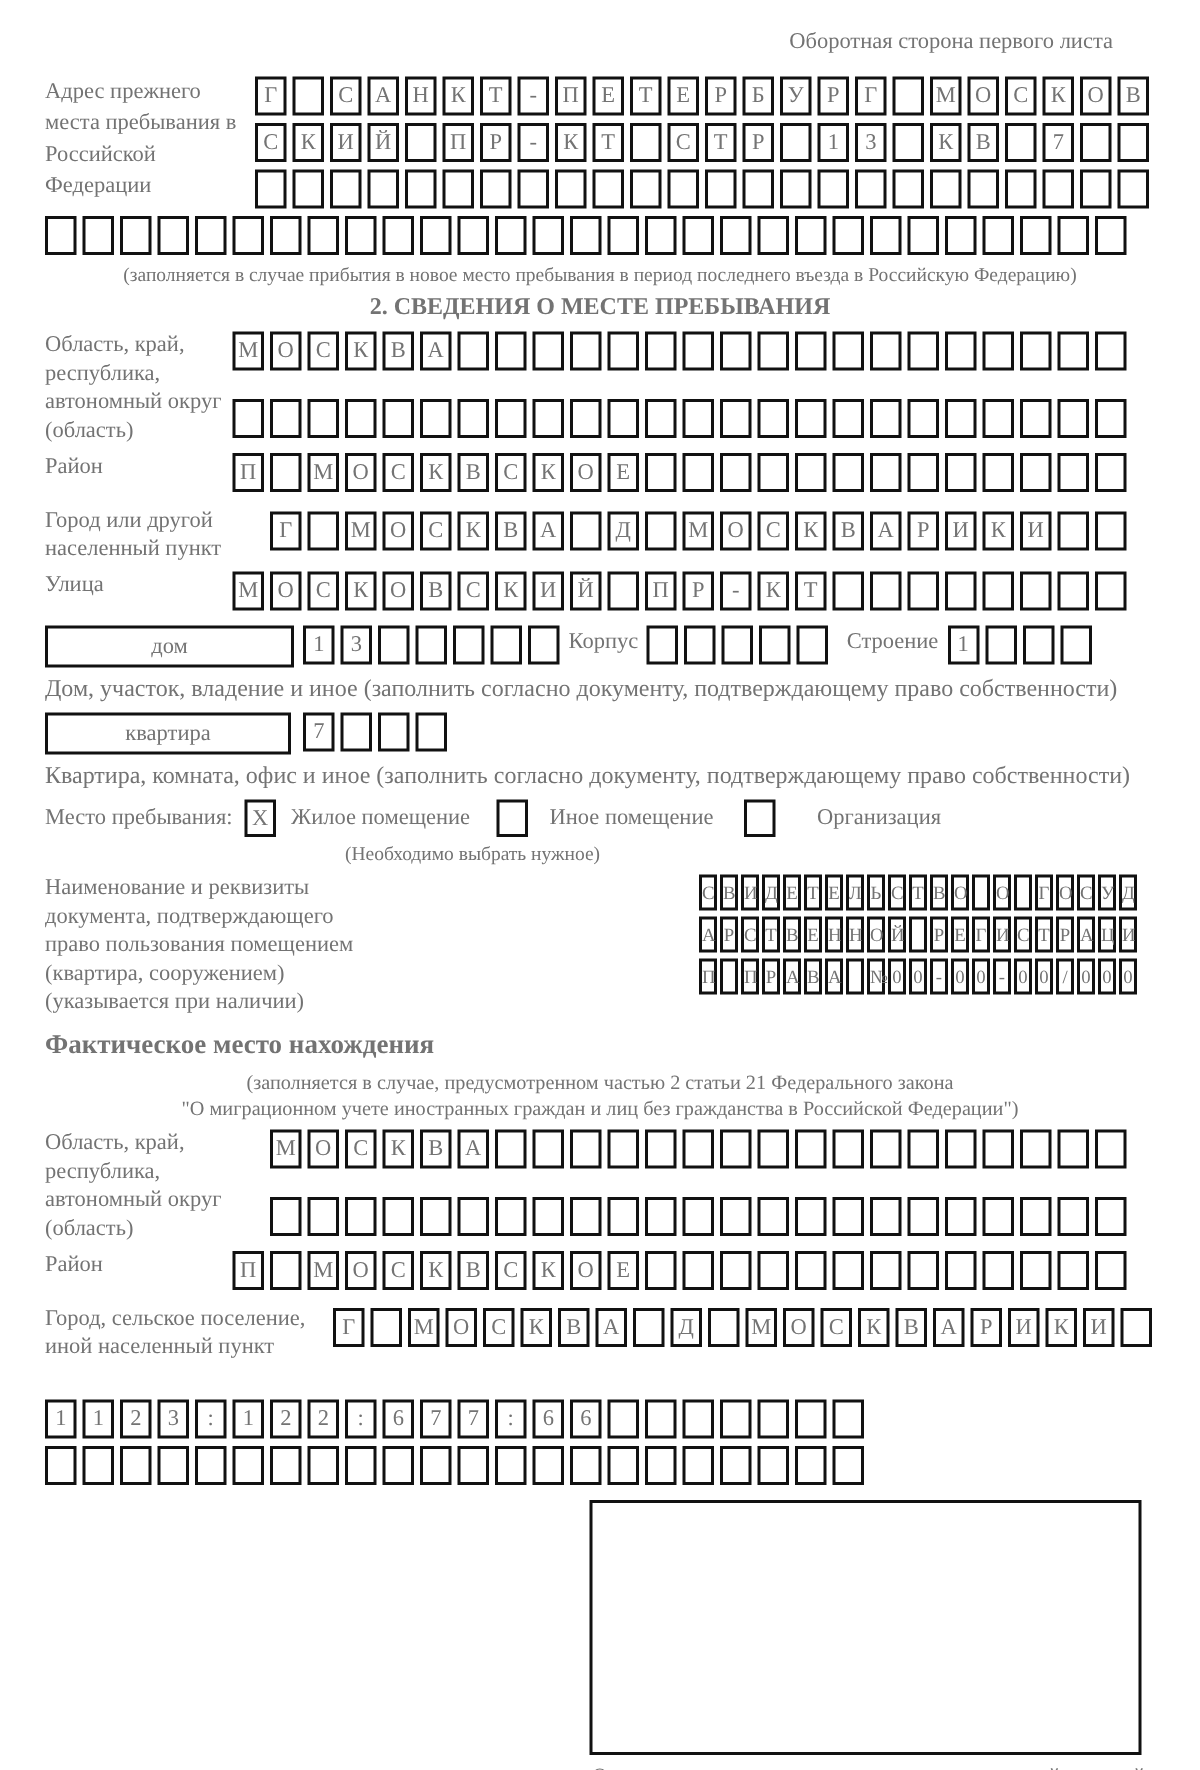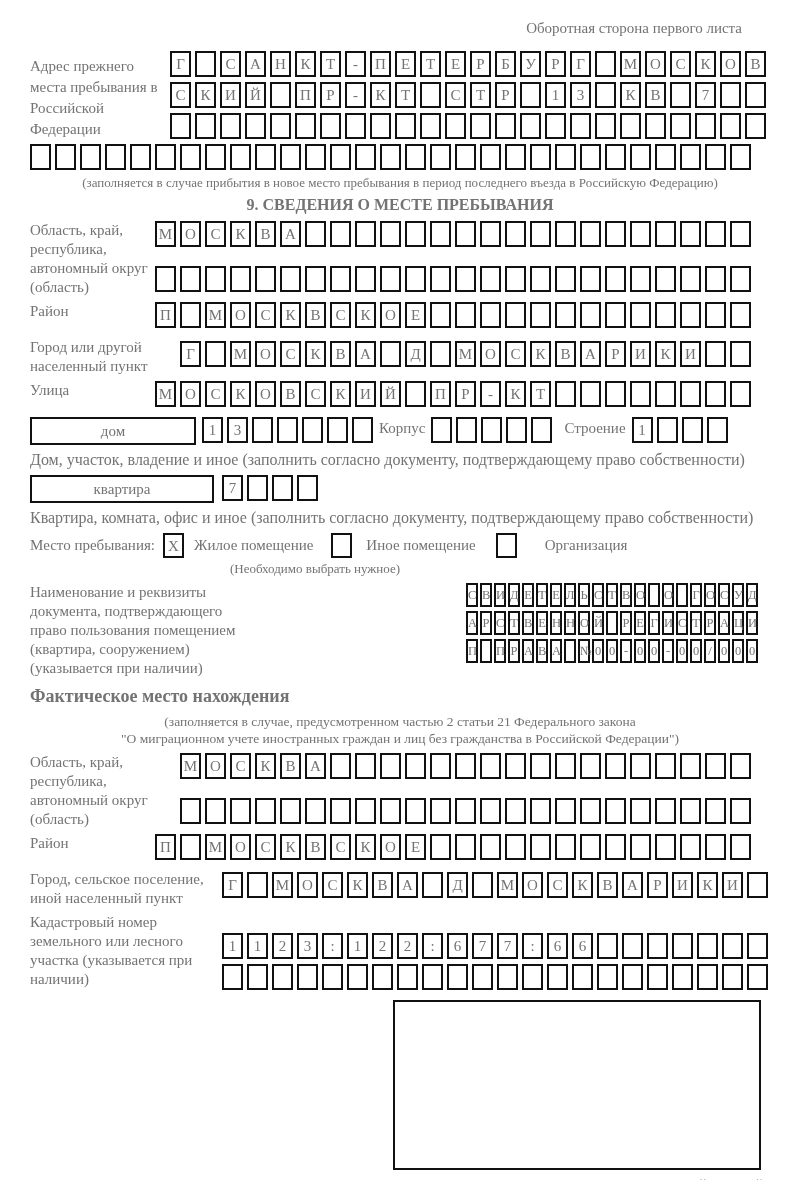--- a/index.html
+++ b/index.html
@@ -11,21 +11,21 @@
   .page-note{text-align:right;padding-right:28px;font-size:15px;}
   .lbl{font-size:15px;line-height:19px;}
   .boxrow{white-space:nowrap;height:26px;margin-bottom:5px;}
   .boxrow .cbox{
     display:inline-block;width:21px;height:26px;line-height:23px;
     border:2px solid #111;margin-right:4px;text-align:center;
     font-size:15px;box-sizing:border-box;vertical-align:top;background:#fff;
   }
   .boxrow.small{height:24px;margin-bottom:4px;}
   .boxrow.small .cbox{width:12px;height:24px;line-height:21px;font-size:12.5px;margin-right:2px;}
-  .blockA{display:flex;margin-top:14px;align-items:center;}
+  .blockA{display:flex;margin-top:14px;}
   .blockA .lbl{width:148px;line-height:21px;}
   .note-center{text-align:center;font-size:13px;margin-top:2px;}
   .section-title{text-align:center;font-size:16px;font-weight:bold;margin:5px 0 7px 0;}
   .frow{display:flex;margin-bottom:5px;}
   .frow .lbl{width:125px;flex-shrink:0;}
   .frow .lbl.w150{width:150px;}
   .frow .lbl.w192{width:192px;}
   .gap14{height:14px;}
   .houseline{display:flex;align-items:flex-start;margin-bottom:3px;font-size:15px;}
   .labelbox{
@@ -60,21 +60,21 @@
     <div class="lbl">Адрес прежнего места пребывания в Российской Федерации</div>
     <div>
       <div class="boxrow"><span class="cbox">Г</span><span class="cbox"></span><span class="cbox">С</span><span class="cbox">А</span><span class="cbox">Н</span><span class="cbox">К</span><span class="cbox">Т</span><span class="cbox">-</span><span class="cbox">П</span><span class="cbox">Е</span><span class="cbox">Т</span><span class="cbox">Е</span><span class="cbox">Р</span><span class="cbox">Б</span><span class="cbox">У</span><span class="cbox">Р</span><span class="cbox">Г</span><span class="cbox"></span><span class="cbox">М</span><span class="cbox">О</span><span class="cbox">С</span><span class="cbox">К</span><span class="cbox">О</span><span class="cbox">В</span></div>
       <div class="boxrow"><span class="cbox">С</span><span class="cbox">К</span><span class="cbox">И</span><span class="cbox">Й</span><span class="cbox"></span><span class="cbox">П</span><span class="cbox">Р</span><span class="cbox">-</span><span class="cbox">К</span><span class="cbox">Т</span><span class="cbox"></span><span class="cbox">С</span><span class="cbox">Т</span><span class="cbox">Р</span><span class="cbox"></span><span class="cbox">1</span><span class="cbox">3</span><span class="cbox"></span><span class="cbox">К</span><span class="cbox">В</span><span class="cbox"></span><span class="cbox">7</span><span class="cbox"></span><span class="cbox"></span></div>
       <div class="boxrow"><span class="cbox"></span><span class="cbox"></span><span class="cbox"></span><span class="cbox"></span><span class="cbox"></span><span class="cbox"></span><span class="cbox"></span><span class="cbox"></span><span class="cbox"></span><span class="cbox"></span><span class="cbox"></span><span class="cbox"></span><span class="cbox"></span><span class="cbox"></span><span class="cbox"></span><span class="cbox"></span><span class="cbox"></span><span class="cbox"></span><span class="cbox"></span><span class="cbox"></span><span class="cbox"></span><span class="cbox"></span><span class="cbox"></span><span class="cbox"></span></div>
     </div>
   </div>
   <div class="boxrow"><span class="cbox"></span><span class="cbox"></span><span class="cbox"></span><span class="cbox"></span><span class="cbox"></span><span class="cbox"></span><span class="cbox"></span><span class="cbox"></span><span class="cbox"></span><span class="cbox"></span><span class="cbox"></span><span class="cbox"></span><span class="cbox"></span><span class="cbox"></span><span class="cbox"></span><span class="cbox"></span><span class="cbox"></span><span class="cbox"></span><span class="cbox"></span><span class="cbox"></span><span class="cbox"></span><span class="cbox"></span><span class="cbox"></span><span class="cbox"></span><span class="cbox"></span><span class="cbox"></span><span class="cbox"></span><span class="cbox"></span><span class="cbox"></span></div>
   <div class="note-center">(заполняется в случае прибытия в новое место пребывания в период последнего въезда в Российскую Федерацию)</div>
 
-  <div class="section-title">9. СВЕДЕНИЯ О МЕСТЕ ПРЕБЫВАНИЯ</div>
+  <div class="section-title">2. СВЕДЕНИЯ О МЕСТЕ ПРЕБЫВАНИЯ</div>
 
   <div class="frow">
     <div class="lbl">Область, край, республика, автономный округ (область)</div>
     <div>
       <div class="boxrow"><span class="cbox">М</span><span class="cbox">О</span><span class="cbox">С</span><span class="cbox">К</span><span class="cbox">В</span><span class="cbox">А</span><span class="cbox"></span><span class="cbox"></span><span class="cbox"></span><span class="cbox"></span><span class="cbox"></span><span class="cbox"></span><span class="cbox"></span><span class="cbox"></span><span class="cbox"></span><span class="cbox"></span><span class="cbox"></span><span class="cbox"></span><span class="cbox"></span><span class="cbox"></span><span class="cbox"></span><span class="cbox"></span><span class="cbox"></span><span class="cbox"></span></div>
       <div class="gap14"></div>
       <div class="boxrow"><span class="cbox"></span><span class="cbox"></span><span class="cbox"></span><span class="cbox"></span><span class="cbox"></span><span class="cbox"></span><span class="cbox"></span><span class="cbox"></span><span class="cbox"></span><span class="cbox"></span><span class="cbox"></span><span class="cbox"></span><span class="cbox"></span><span class="cbox"></span><span class="cbox"></span><span class="cbox"></span><span class="cbox"></span><span class="cbox"></span><span class="cbox"></span><span class="cbox"></span><span class="cbox"></span><span class="cbox"></span><span class="cbox"></span><span class="cbox"></span></div>
     </div>
   </div>
 
@@ -97,21 +97,21 @@
     <span class="labelbox" style="width:166px;">дом</span>
     <span class="boxrow" style="margin-left:6px;"><span class="cbox">1</span><span class="cbox">3</span><span class="cbox"></span><span class="cbox"></span><span class="cbox"></span><span class="cbox"></span><span class="cbox"></span></span>
     <span style="margin:3px 6px 0 2px;">Корпус</span>
     <span class="boxrow"><span class="cbox"></span><span class="cbox"></span><span class="cbox"></span><span class="cbox"></span><span class="cbox"></span></span>
     <span style="margin:3px 6px 0 8px;">Строение</span>
     <span class="boxrow"><span class="cbox">1</span><span class="cbox"></span><span class="cbox"></span><span class="cbox"></span></span>
   </div>
   <div class="smallnote">Дом, участок, владение и иное (заполнить согласно документу, подтверждающему право собственности)</div>
 
   <div class="houseline">
-    <span class="labelbox" style="width:184px;">квартира</span>
+    <span class="labelbox" style="width:164px;">квартира</span>
     <span class="boxrow" style="margin-left:8px;"><span class="cbox">7</span><span class="cbox"></span><span class="cbox"></span><span class="cbox"></span></span>
   </div>
   <div class="smallnote">Квартира, комната, офис и иное (заполнить согласно документу, подтверждающему право собственности)</div>
 
   <div class="stayline">
     <span>Место пребывания:</span>
     <span class="chk" style="margin-left:8px;">X</span>
     <span style="margin-left:10px;">Жилое помещение</span>
     <span class="chk" style="margin-left:18px;"></span>
     <span style="margin-left:14px;">Иное помещение</span>
@@ -146,21 +146,20 @@
     <div class="lbl">Район</div>
     <div class="boxrow"><span class="cbox">П</span><span class="cbox"></span><span class="cbox">М</span><span class="cbox">О</span><span class="cbox">С</span><span class="cbox">К</span><span class="cbox">В</span><span class="cbox">С</span><span class="cbox">К</span><span class="cbox">О</span><span class="cbox">Е</span><span class="cbox"></span><span class="cbox"></span><span class="cbox"></span><span class="cbox"></span><span class="cbox"></span><span class="cbox"></span><span class="cbox"></span><span class="cbox"></span><span class="cbox"></span><span class="cbox"></span><span class="cbox"></span><span class="cbox"></span><span class="cbox"></span></div>
   </div>
 
   <div class="frow">
     <div class="lbl w192">Город, сельское поселение, иной населенный пункт</div>
     <div class="boxrow" style="margin-top:2px;"><span class="cbox">Г</span><span class="cbox"></span><span class="cbox">М</span><span class="cbox">О</span><span class="cbox">С</span><span class="cbox">К</span><span class="cbox">В</span><span class="cbox">А</span><span class="cbox"></span><span class="cbox">Д</span><span class="cbox"></span><span class="cbox">М</span><span class="cbox">О</span><span class="cbox">С</span><span class="cbox">К</span><span class="cbox">В</span><span class="cbox">А</span><span class="cbox">Р</span><span class="cbox">И</span><span class="cbox">К</span><span class="cbox">И</span><span class="cbox"></span></div>
   </div>
 
   <div class="frow">
-    <div class="lbl w192">Кадастровый номер земельного или лесного участка (указывается при наличии)</div>
     <div>
       <div class="boxrow" style="margin-top:20px;"><span class="cbox">1</span><span class="cbox">1</span><span class="cbox">2</span><span class="cbox">3</span><span class="cbox">:</span><span class="cbox">1</span><span class="cbox">2</span><span class="cbox">2</span><span class="cbox">:</span><span class="cbox">6</span><span class="cbox">7</span><span class="cbox">7</span><span class="cbox">:</span><span class="cbox">6</span><span class="cbox">6</span><span class="cbox"></span><span class="cbox"></span><span class="cbox"></span><span class="cbox"></span><span class="cbox"></span><span class="cbox"></span><span class="cbox"></span></div>
       <div class="boxrow"><span class="cbox"></span><span class="cbox"></span><span class="cbox"></span><span class="cbox"></span><span class="cbox"></span><span class="cbox"></span><span class="cbox"></span><span class="cbox"></span><span class="cbox"></span><span class="cbox"></span><span class="cbox"></span><span class="cbox"></span><span class="cbox"></span><span class="cbox"></span><span class="cbox"></span><span class="cbox"></span><span class="cbox"></span><span class="cbox"></span><span class="cbox"></span><span class="cbox"></span><span class="cbox"></span><span class="cbox"></span></div>
     </div>
   </div>
 
   <div class="stamp-wrap">
     <div class="stamp-box"></div>
     <div class="stamp-caption">Отметка о подтверждении выполнения принимающей стороной и иностранным гражданином или лицом без гражданства действий, необходимых для его постановки на учет по месту пребывания</div>
   </div>

